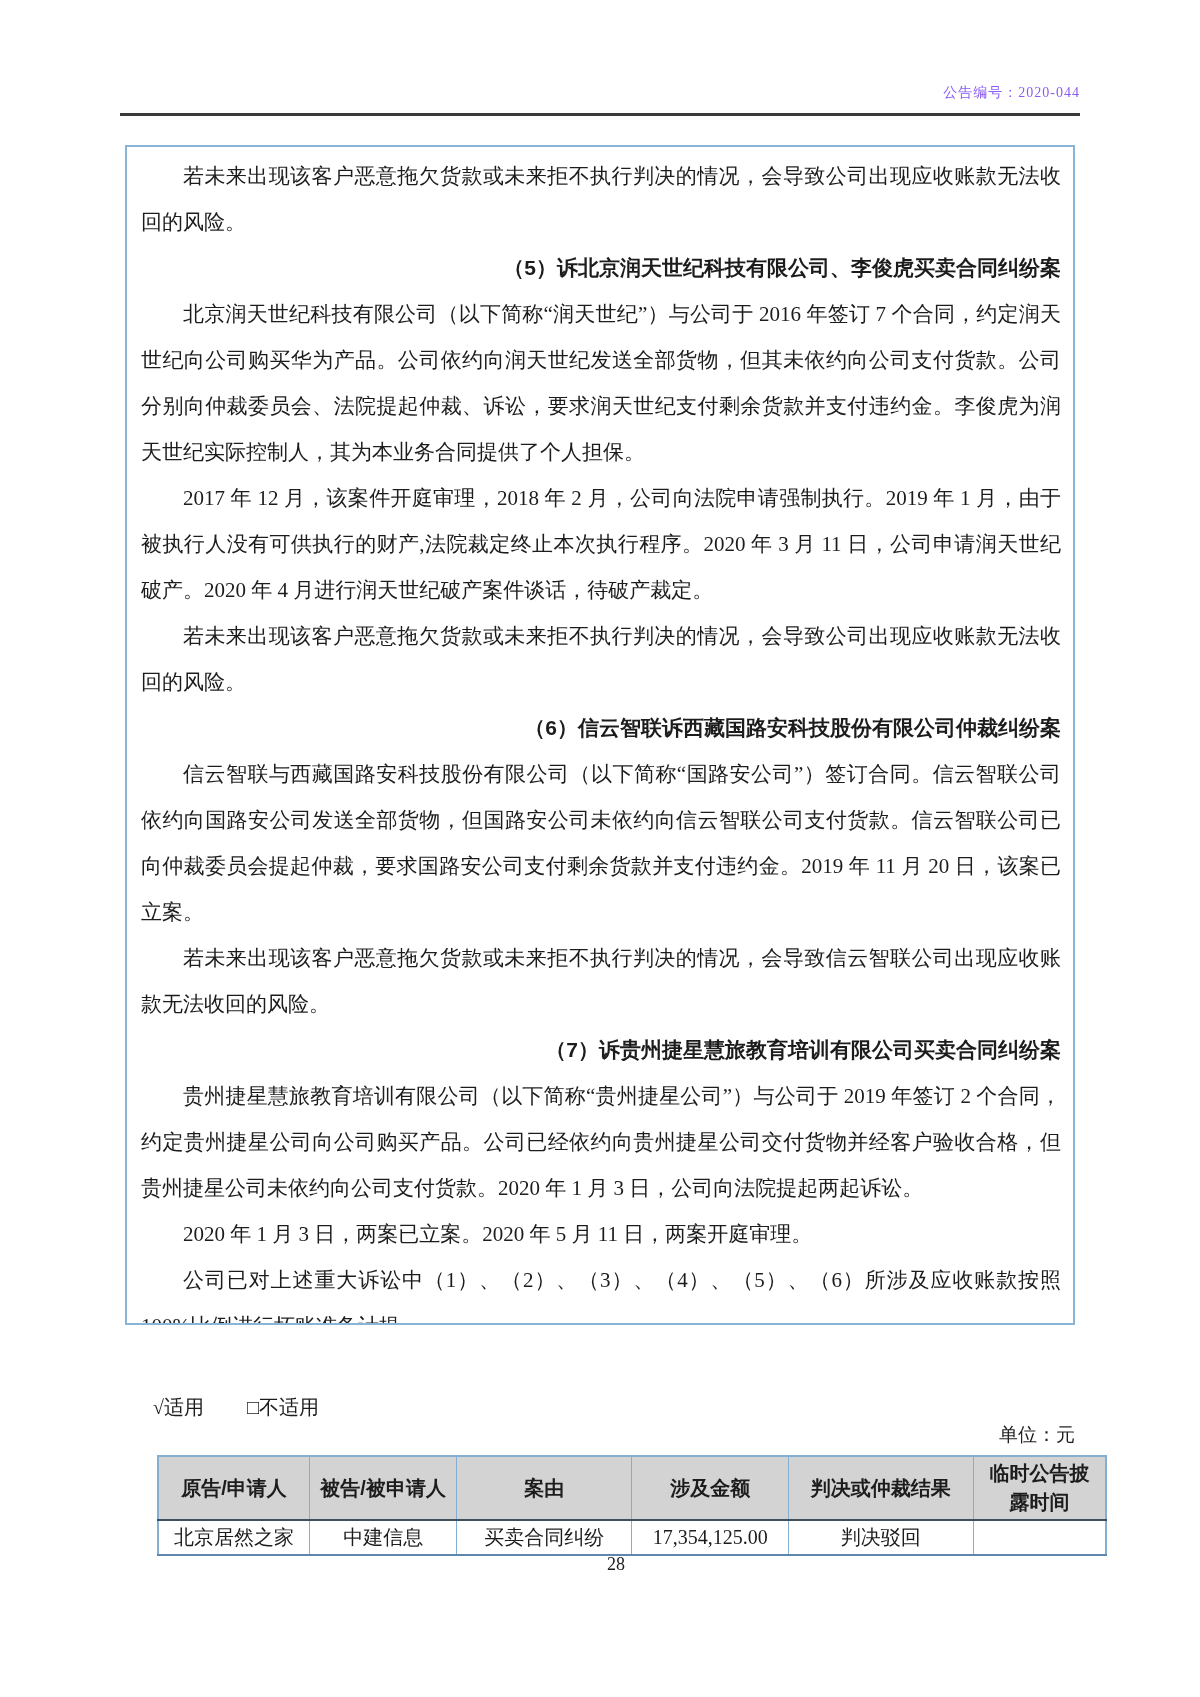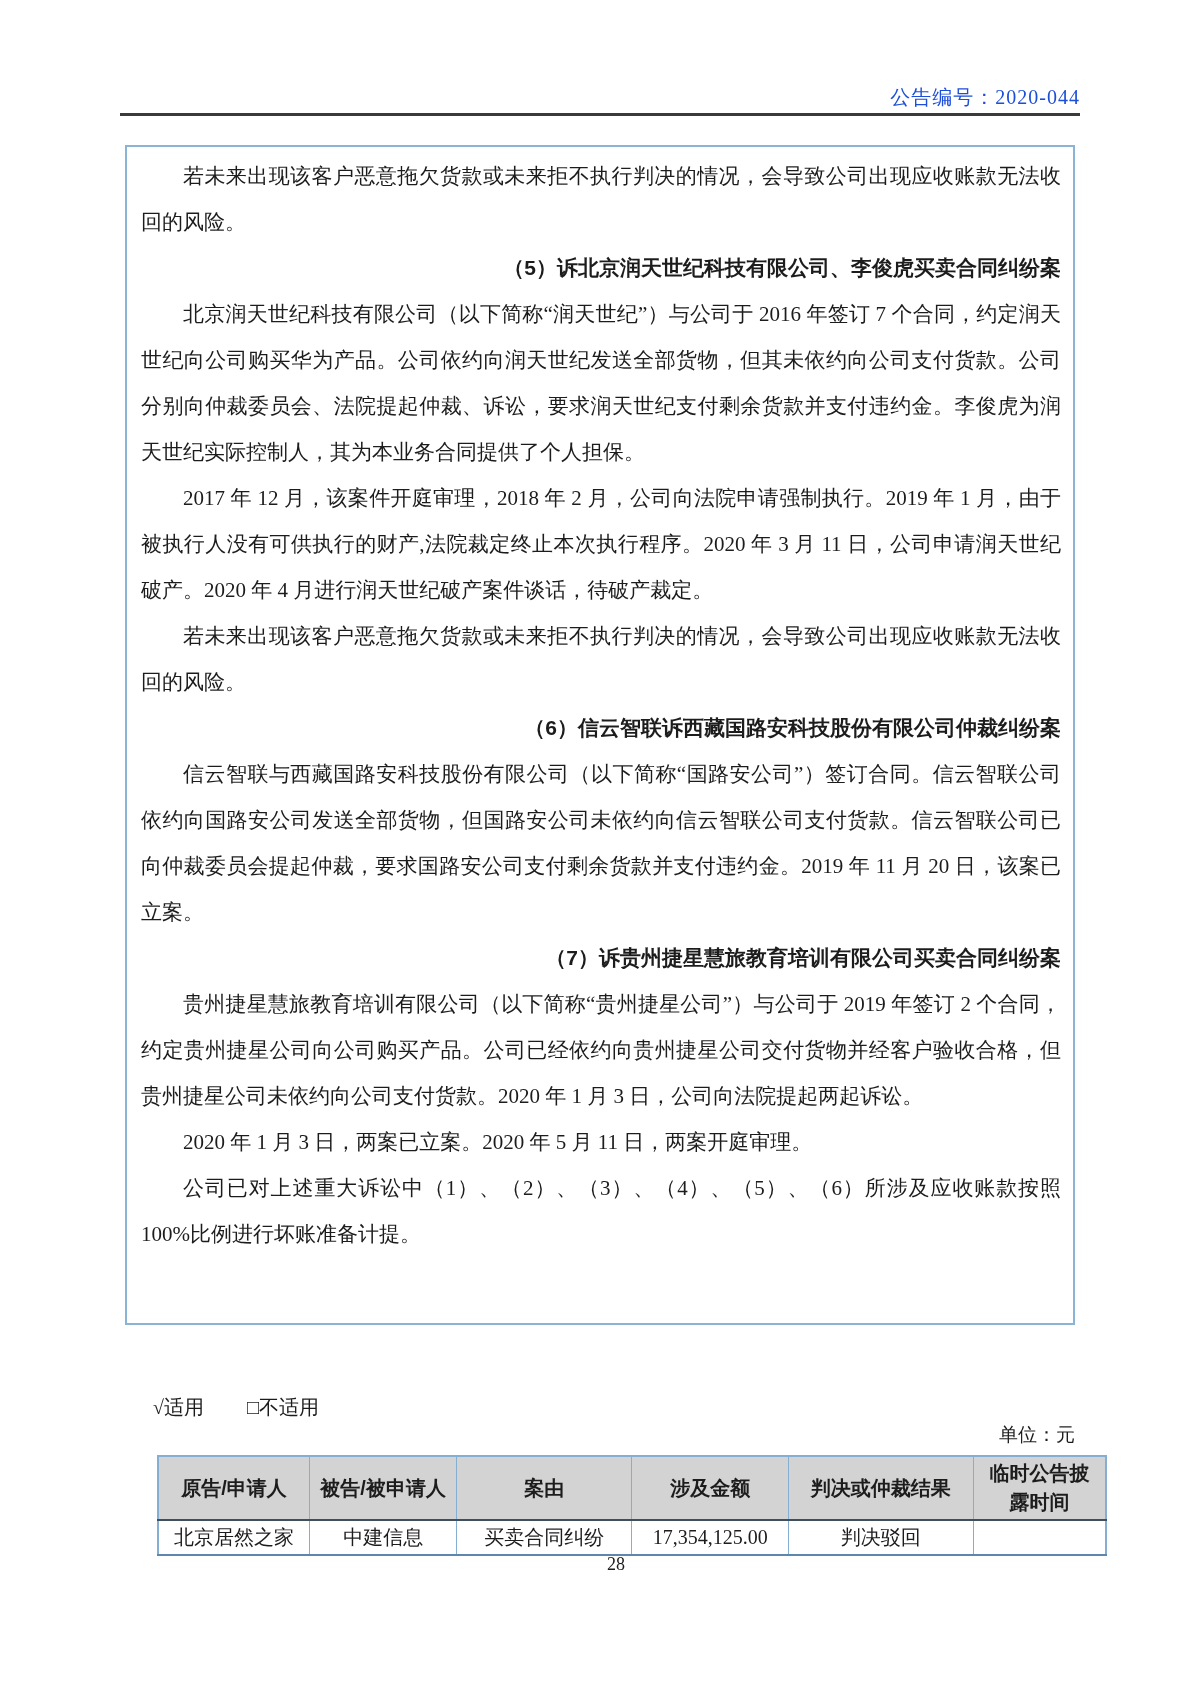--- a/index.html
+++ b/index.html
@@ -9,23 +9,23 @@
     height: 1697px;
     background: #ffffff;
     font-family: "Liberation Serif", "DejaVu Serif", serif;
     color: #1c1c1c;
     overflow: hidden;
   }
   .doc-number {
     position: absolute;
     top: 84px;
     right: 120px;
-    font-size: 20px;
+    font-size: 14px;
     letter-spacing: 1px;
-    color: #1d4ed8;
+    color: #8b5cf6;
   }
   .header-rule {
     position: absolute;
     left: 120px;
     top: 113px;
     width: 960px;
     height: 3px;
     background: #3a3a3a;
   }
   .content-box {
@@ -124,20 +124,21 @@
   <div class="header-rule"></div>
 
   <div class="content-box">
     <p class="para body">若未来出现该客户恶意拖欠货款或未来拒不执行判决的情况，会导致公司出现应收账款无法收回的风险。</p>
     <p class="para heading">（5）诉北京润天世纪科技有限公司、李俊虎买卖合同纠纷案</p>
     <p class="para body">北京润天世纪科技有限公司（以下简称“润天世纪”）与公司于 2016 年签订 7 个合同，约定润天世纪向公司购买华为产品。公司依约向润天世纪发送全部货物，但其未依约向公司支付货款。公司分别向仲裁委员会、法院提起仲裁、诉讼，要求润天世纪支付剩余货款并支付违约金。李俊虎为润天世纪实际控制人，其为本业务合同提供了个人担保。</p>
     <p class="para body">2017 年 12 月，该案件开庭审理，2018 年 2 月，公司向法院申请强制执行。2019 年 1 月，由于被执行人没有可供执行的财产,法院裁定终止本次执行程序。2020 年 3 月 11 日，公司申请润天世纪破产。2020 年 4 月进行润天世纪破产案件谈话，待破产裁定。</p>
     <p class="para body">若未来出现该客户恶意拖欠货款或未来拒不执行判决的情况，会导致公司出现应收账款无法收回的风险。</p>
     <p class="para heading">（6）信云智联诉西藏国路安科技股份有限公司仲裁纠纷案</p>
     <p class="para body">信云智联与西藏国路安科技股份有限公司（以下简称“国路安公司”）签订合同。信云智联公司依约向国路安公司发送全部货物，但国路安公司未依约向信云智联公司支付货款。信云智联公司已向仲裁委员会提起仲裁，要求国路安公司支付剩余货款并支付违约金。2019 年 11 月 20 日，该案已立案。</p>
+    <p class="para body">若未来出现该客户恶意拖欠货款或未来拒不执行判决的情况，会导致信云智联公司出现应收账款无法收回的风险。</p>
     <p class="para heading">（7）诉贵州捷星慧旅教育培训有限公司买卖合同纠纷案</p>
     <p class="para body">贵州捷星慧旅教育培训有限公司（以下简称“贵州捷星公司”）与公司于 2019 年签订 2 个合同，约定贵州捷星公司向公司购买产品。公司已经依约向贵州捷星公司交付货物并经客户验收合格，但贵州捷星公司未依约向公司支付货款。2020 年 1 月 3 日，公司向法院提起两起诉讼。</p>
     <p class="para body">2020 年 1 月 3 日，两案已立案。2020 年 5 月 11 日，两案开庭审理。</p>
     <p class="para body">公司已对上述重大诉讼中（1）、（2）、（3）、（4）、（5）、（6）所涉及应收账款按照 100%比例进行坏账准备计提。</p>
   </div>
 
 
   <div class="applicability">
     <span class="check-item">√适用</span><span class="check-item">□不适用</span>
   </div>

